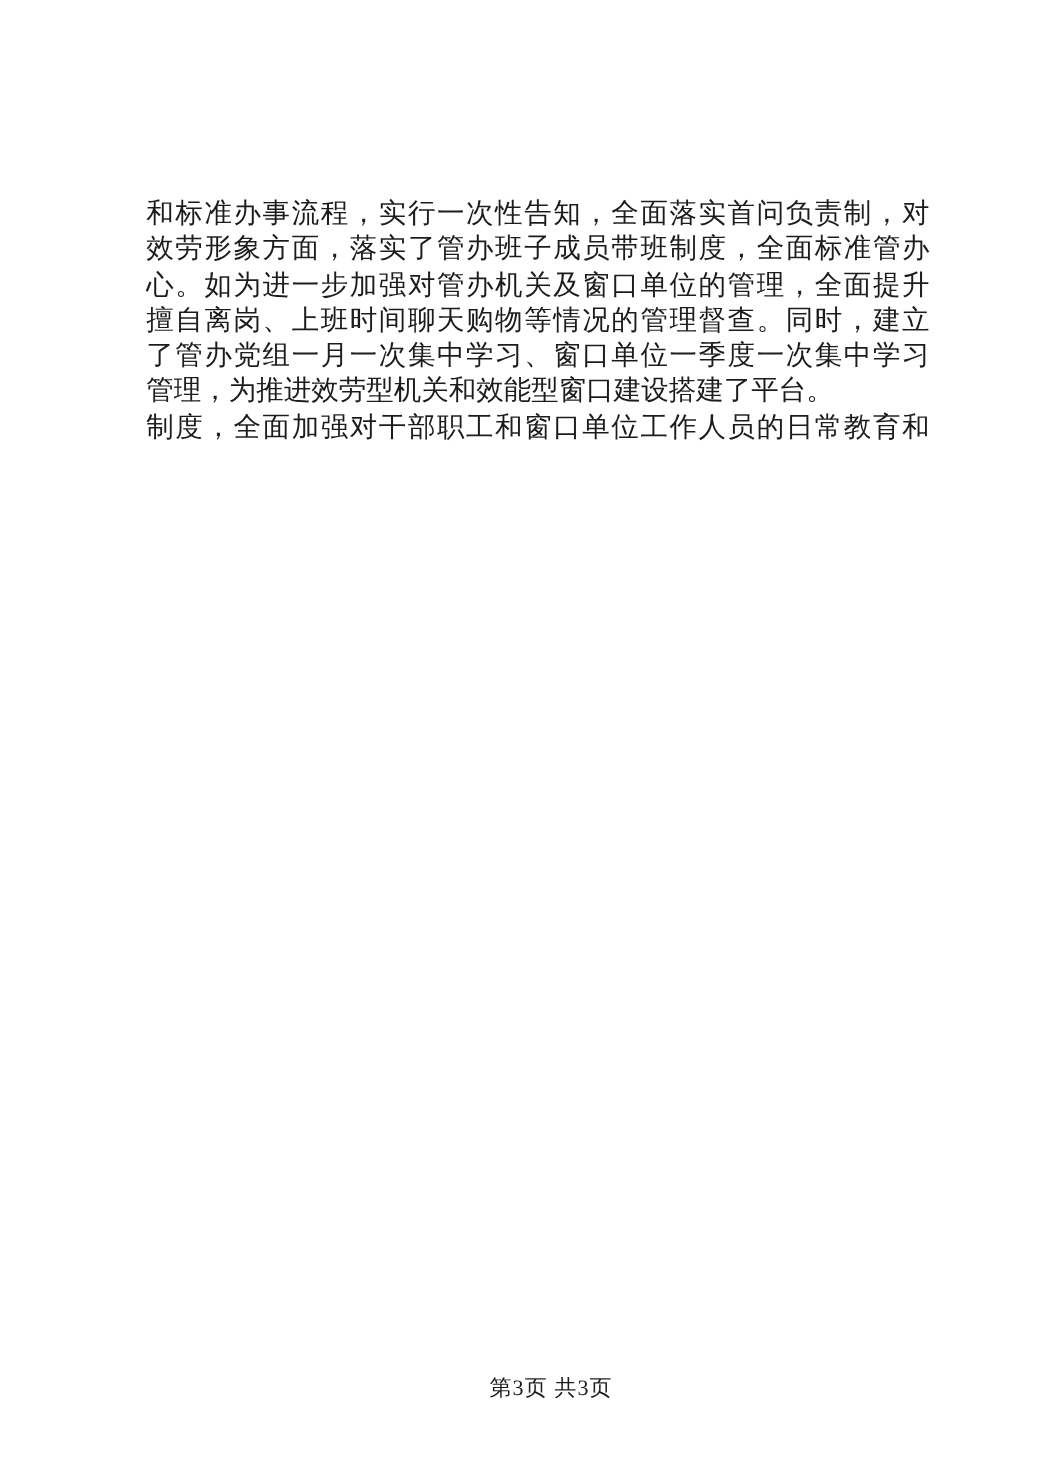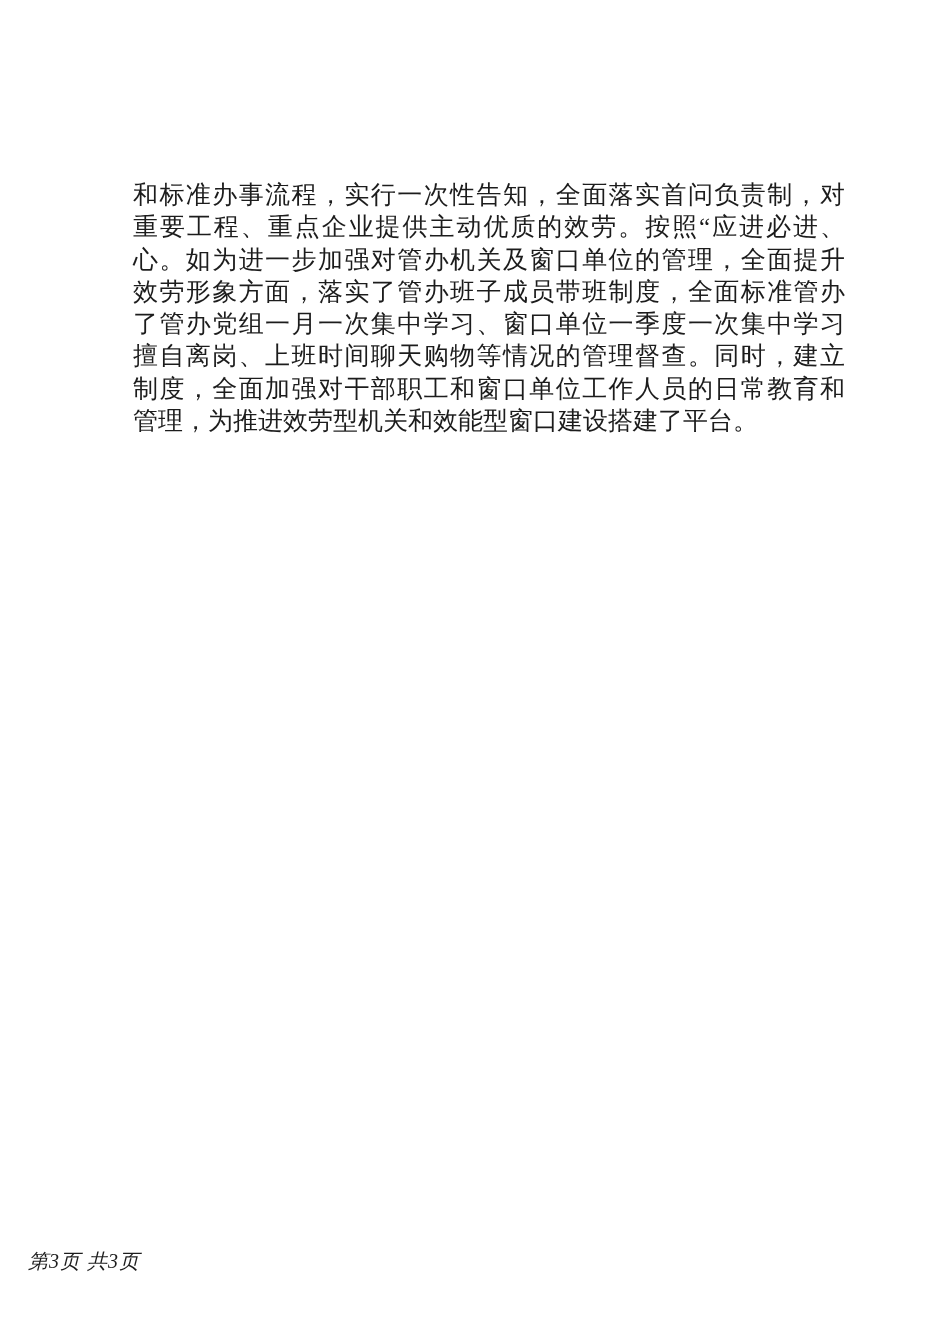--- a/index.html
+++ b/index.html
@@ -37,43 +37,42 @@
   .text-line.last-line {
     text-align-last: left;
   }
 
   
   .footer {
     position: absolute;
     left: 0;
     top: 1245px;
     width: 100%;
-    font-style: italic;
+    text-align: center;
   }
   .footer .page-indicator {
     display: inline-block;
     transform: translateX(25px); 
     font-size: 20px;
     letter-spacing: 1px;
     color: #1c1c1c;
   }
 </style>
 </head>
 <body>
 
 <div class="page">
 
   <div class="body-text">
     <div class="text-line">和标准办事流程，实行一次性告知，全面落实首问负责制，对</div>
-    <div class="text-line">重要工程、重点企业提供主动优质的效劳。按照“应进必进、</div>
+    <div class="text-line">效劳形象方面，落实了管办班子成员带班制度，全面标准管办</div>
     <div class="text-line">心。如为进一步加强对管办机关及窗口单位的管理，全面提升</div>
-    <div class="text-line">效劳形象方面，落实了管办班子成员带班制度，全面标准管办</div>
+    <div class="text-line">擅自离岗、上班时间聊天购物等情况的管理督查。同时，建立</div>
     <div class="text-line">了管办党组一月一次集中学习、窗口单位一季度一次集中学习</div>
-    <div class="text-line">擅自离岗、上班时间聊天购物等情况的管理督查。同时，建立</div>
+    <div class="text-line last-line">管理，为推进效劳型机关和效能型窗口建设搭建了平台。</div>
     <div class="text-line">制度，全面加强对干部职工和窗口单位工作人员的日常教育和</div>
-    <div class="text-line last-line">管理，为推进效劳型机关和效能型窗口建设搭建了平台。</div>
   </div>
 
   <div class="footer">
     <span class="page-indicator">第3页 共3页</span>
   </div>
 
 </div>
 
 </body></html>

